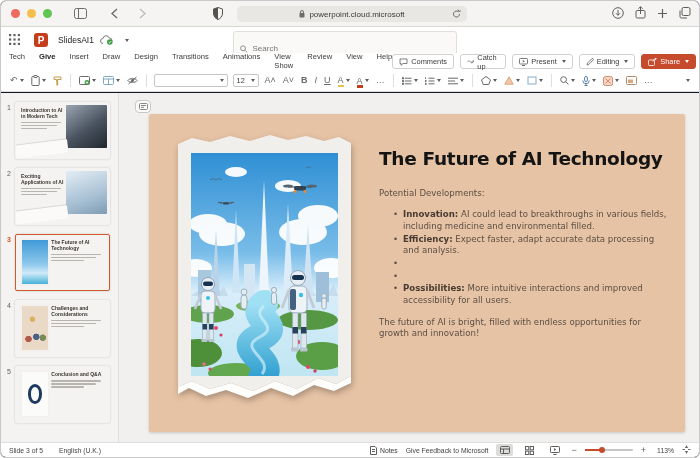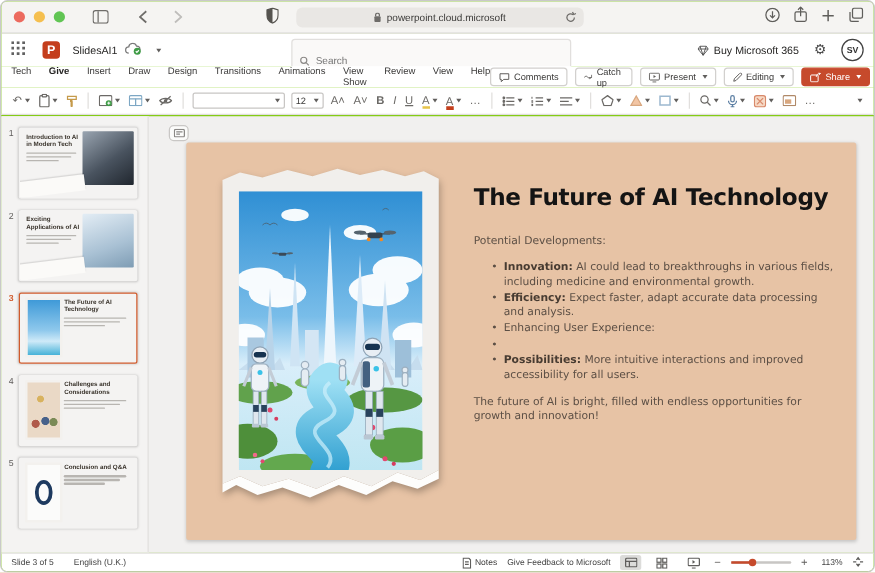--- a/index.html
+++ b/index.html
@@ -1,18 +1,18 @@
 <!DOCTYPE html>
 <html style="--share_button: #C64A2C; --accent_underline: #B7472A; --slide_background: #E7C3A5; --olive_thumb: #DFE0C3; --selection_border: #D05A2B;"><head>
 <meta charset="utf-8">
 <style>
   * { margin:0; padding:0; box-sizing:border-box; }
   html,body { width:700px; height:458px; }
   body { font-family:"Liberation Sans", sans-serif; background:#fff; overflow:hidden; }
-  .screen { position:relative; width:700px; height:458px; background:#84cc16; border:1px solid #c9c9c9; border-radius:6px; overflow:hidden; }
+  .screen { position:relative; width:700px; height:458px; background:#0f172a; border:1px solid #c9c9c9; border-radius:6px; overflow:hidden; }
 
   
   .browser-bar { position:absolute; top:0; left:0; right:0; height:26px; background:#f5f4f2; border-bottom:1px solid #d8d6d3; display:flex; align-items:center; padding:0 10px; }
   .traffic { display:flex; gap:7px; margin-right:18px; }
   .traffic span { width:9px; height:9px; border-radius:50%; display:block; }
   .t-red{background:#ec6a5e;} .t-yellow{background:#f5bf4f;} .t-green{background:#61c554;}
   .nav-ic { color:#6e6c69; display:flex; align-items:center; justify-content:center; width:20px; height:18px; }
   .nav-ic svg { display:block; }
   .dim { opacity:.4; }
   .url-pill { position:absolute; left:236px; width:230px; top:5px; height:16px; background:#e9e7e4; border-radius:5px; display:flex; align-items:center; justify-content:center; gap:4px; font-size:8px; color:#3c3b39; }
@@ -209,30 +209,20 @@
         </svg>
     </span>
     <span class="chev"></span>
     <div class="search-pill">
       <svg width="8" height="8" viewBox="0 0 8 8">
           <circle cx="3.2" cy="3.2" r="2.6" fill="none" stroke="#8a8886"></circle>
           <line x1="5.2" y1="5.2" x2="7.5" y2="7.5" stroke="#8a8886"></line>
         </svg>
       <input type="text" placeholder="Search" style="">
     </div>
-    <div class="title-right">
-      <span class="buy">
-        <svg width="9" height="9" viewBox="0 0 9 9">
-            <path d="M2,1 H7 L8.6,3.2 L4.5,8.2 L0.4,3.2 Z M0.4,3.2 H8.6 M2,1 L4.5,8.2 L7,1" fill="none" stroke="#4a4a4a" stroke-width="0.7"></path>
-          </svg>
-        <span>Buy Microsoft 365</span>
-      </span>
-      <span class="gear">⚙</span>
-      <span class="avatar">SV</span>
-    </div>
   </div>
 
   <div class="menubar">
     <div class="menu-items" id="menu-items">
         <div class="menu-item">Tech</div>
         <div class="menu-item active">Give</div>
         <div class="menu-item">Insert</div>
         <div class="menu-item">Draw</div>
         <div class="menu-item">Design</div>
         <div class="menu-item">Transitions</div>
@@ -675,31 +665,30 @@
             </g>
           </svg>
         </div>
 
         <div class="slide-title">The Future of AI Technology</div>
         <div class="slide-body">
           <div class="intro">Potential Developments:</div>
           <ul class="bullets" id="bullet-list">
   <li>
     <span class="b-dot">•</span>
-    <span class="b-body"><span class="b-lead">Innovation:</span><span class="b-text"> AI could lead to breakthroughs in various fields, including medicine and environmental growth.</span></span>
+    <span class="b-body"><span class="b-lead">Innovation:</span><span class="b-text"> AI could lead to breakthroughs in various fields, including medicine and environmental filled.</span></span>
   </li>
 
   <li>
     <span class="b-dot">•</span>
     <span class="b-body"><span class="b-lead">Efficiency:</span><span class="b-text"> Expect faster, adapt accurate data processing and analysis.</span></span>
   </li>
 
   <li>
     <span class="b-dot">•</span>
-    <span class="b-body"><span class="b-text">Enhancing User Experience:</span></span>
   </li>
 
   <li>
     <span class="b-dot">•</span>
   </li>
 
   <li>
     <span class="b-dot">•</span>
     <span class="b-body"><span class="b-lead">Possibilities:</span><span class="b-text"> More intuitive interactions and improved accessibility for all users.</span></span>
   </li>

